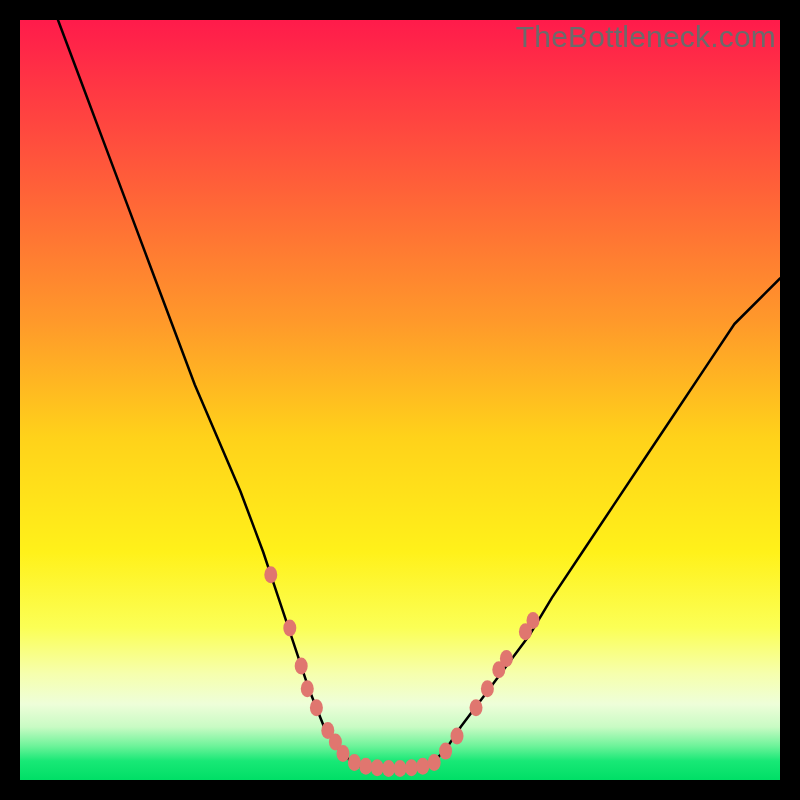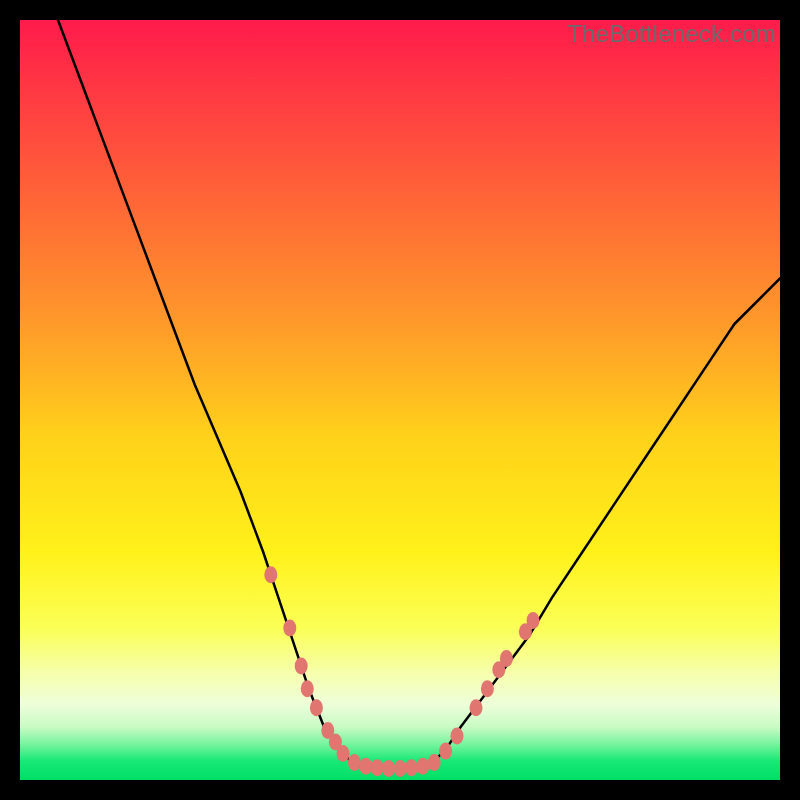--- a/index.html
+++ b/index.html
@@ -23,21 +23,21 @@
     left: 0;
     top: 0;
     width: 760px;
     height: 760px;
   }
   .watermark {
     position: absolute;
     top: 0px;
     right: 4px;
     font-family: Arial, Helvetica, sans-serif;
-    font-size: 24px;
+    font-size: 30px;
     color: #6b6b6b;
     font-weight: 500;
     letter-spacing: 0.2px;
     user-select: none;
   }
 </style>
 </head>
 <body>
 
 <div class="frame">

